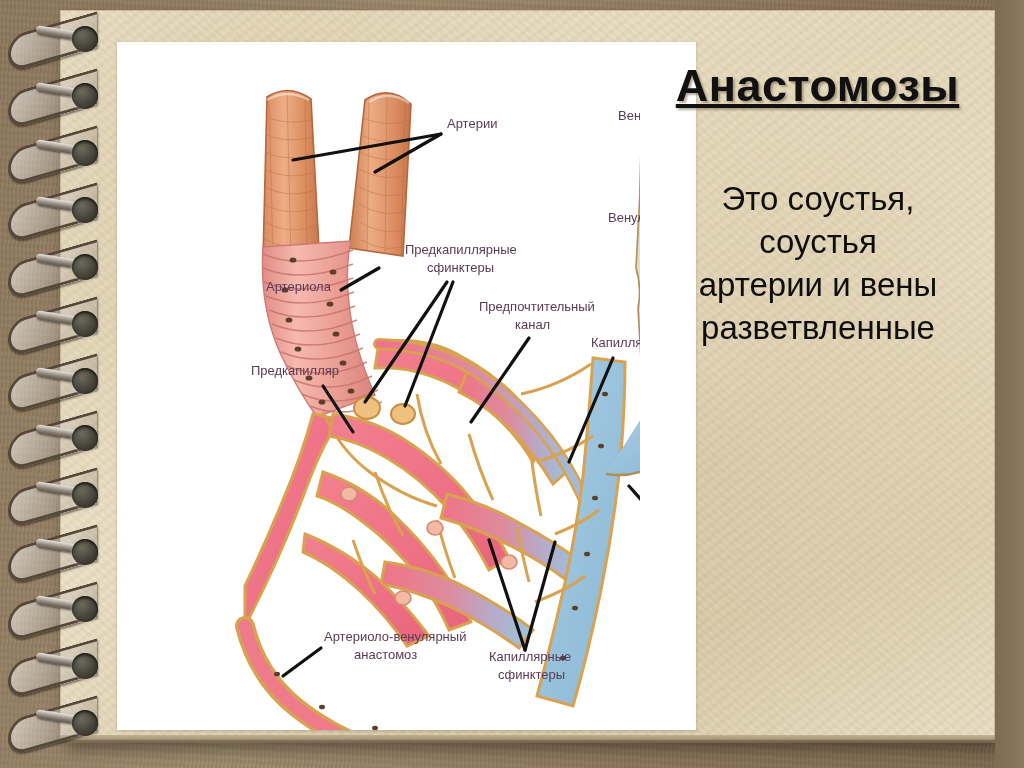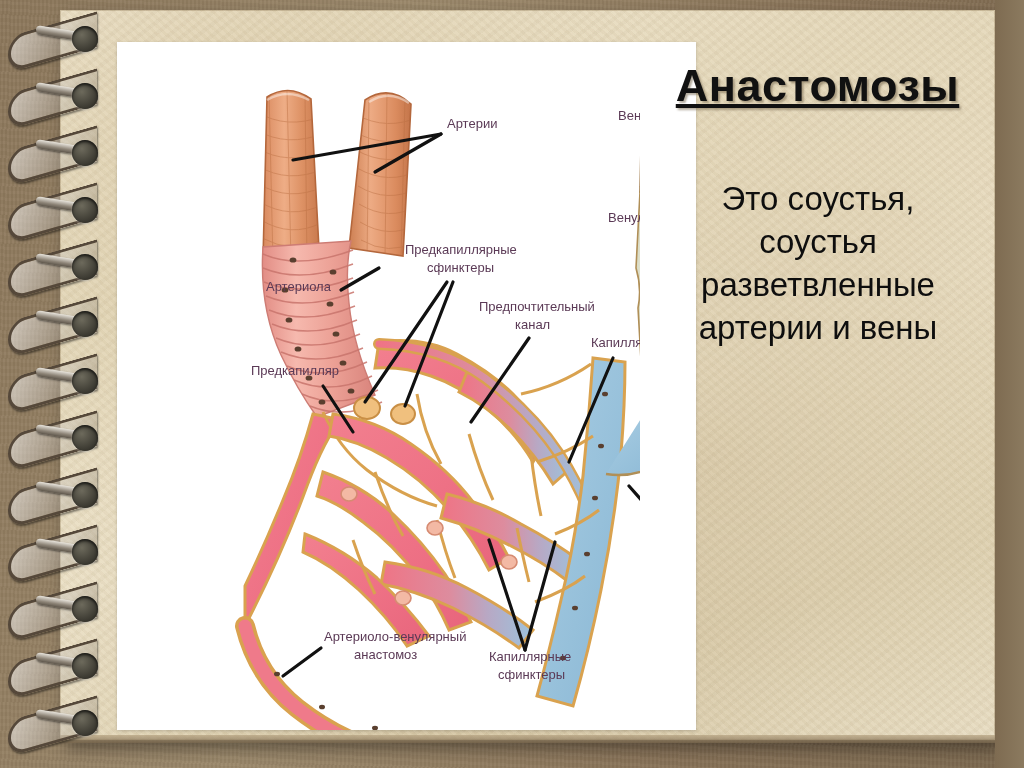--- a/index.html
+++ b/index.html
@@ -359,22 +359,22 @@
         </g>
       </svg>
     </div>
   </div>
 
   <div class="title">Анастомозы</div>
 
   <div class="body-text">
     <span class="ln">Это соустья,</span>
     <span class="ln">соустья</span>
+    <span class="ln">артерии и вены</span>
     <span class="ln">разветвленные</span>
-    <span class="ln">артерии и вены</span>
   </div>
 
   <div class="right-strip"></div>
 
   <div class="binding" id="binding">
       <div class="coil" style="top: 22px;">
         <div class="wire"></div>
         <div class="wire2"></div>
       </div>
       <div class="hole" style="top: 26px;"></div>

